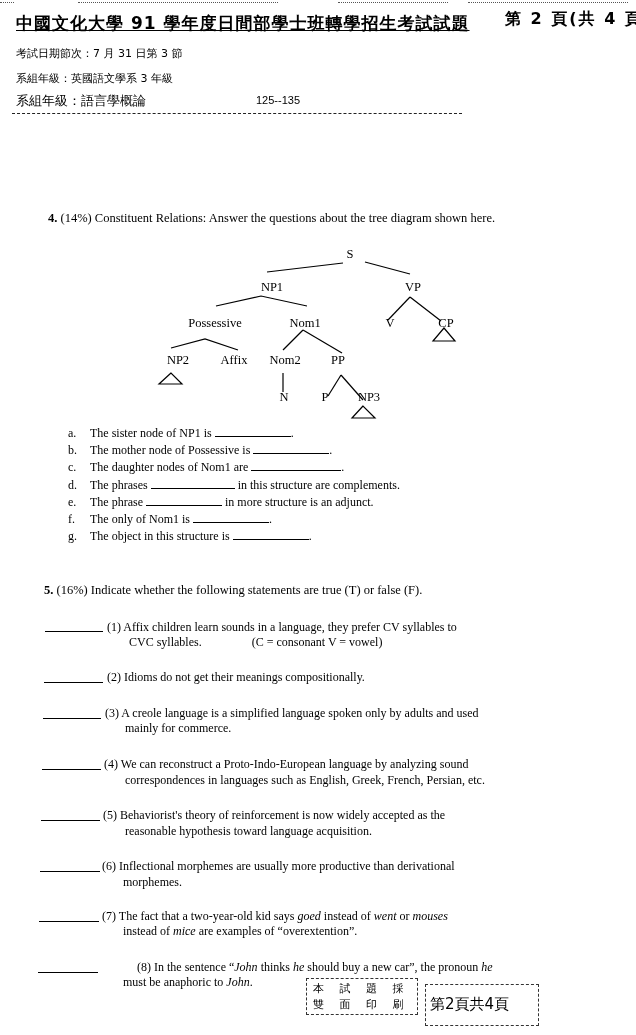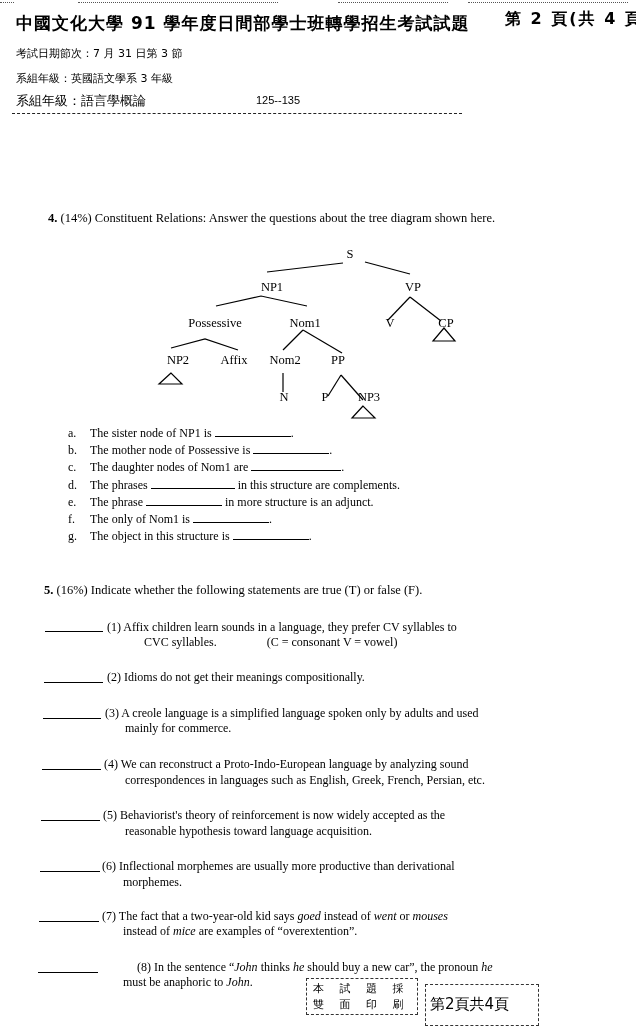--- a/index.html
+++ b/index.html
@@ -1,20 +1,20 @@
 <!DOCTYPE html>
 <html><head>
 <meta charset="utf-8">
 <style>
   html, body { margin:0; padding:0; background:#ffffff; }
   body { width:636px; height:1035px; position:relative; overflow:hidden; color:#000; font-family:"Liberation Serif", serif; }
   .abs { position:absolute; white-space:nowrap; }
   .cjk { font-family:"DejaVu Sans", sans-serif; }
   .dots-top { position:absolute; top:2px; height:0; border-top:1px dotted #555; }
-  .title { left:16px; top:12px; font-size:17px; font-weight:bold; letter-spacing:1px; }
+  .title { left:16px; top:12px; font-size:17px; font-weight:bold; letter-spacing:1px;text-decoration:underline; }
   .pageno { left:505px; top:9px; font-size:16px; font-weight:bold; letter-spacing:2px; }
   .meta { left:16px; font-size:11px; }
   .subject { left:16px; top:92px; font-size:13px; }
   .code { left:256px; top:94px; font-size:11px; font-family:"Liberation Sans", sans-serif; }
   .sep { position:absolute; left:12px; top:113px; width:450px; border-top:1.5px dashed #222; }
   .q { font-size:12.5px; }
   .q b { font-weight:bold; }
   .item { font-size:12px; }
   .blank { display:inline-block; border-bottom:1px solid #000; height:10px; vertical-align:baseline; }
   .lead { position:absolute; border-top:1px solid #000; height:0; }
@@ -120,21 +120,21 @@
 
 <div class="abs q" style="left:44px;top:583px;">
   <b>5.</b>
   <span>(16%) Indicate whether the following statements are true (T) or false (F).</span>
 </div>
 
 <div class="lead" style="left:45px;top:631px;width:58px;"></div>
 <div class="abs stmt" style="left:107px;top:620px;">
   <span>(1)</span> <span>Affix children learn sounds in a language, they prefer CV syllables to</span>
 </div>
-<div class="abs stmt" style="left:129px;top:635px;margin-left:15px;">
+<div class="abs stmt" style="left:129px;top:635px;">
   <span>CVC syllables.</span>
   <span style="display:inline-block;width:44px;"></span>
   <span>(C = consonant   V = vowel)</span>
 </div>
 
 <div class="lead" style="left:44px;top:682px;width:59px;"></div>
 <div class="abs stmt" style="left:107px;top:670px;">
   <span>(2)</span> <span>Idioms do not get their meanings compositionally.</span>
 </div>
 

